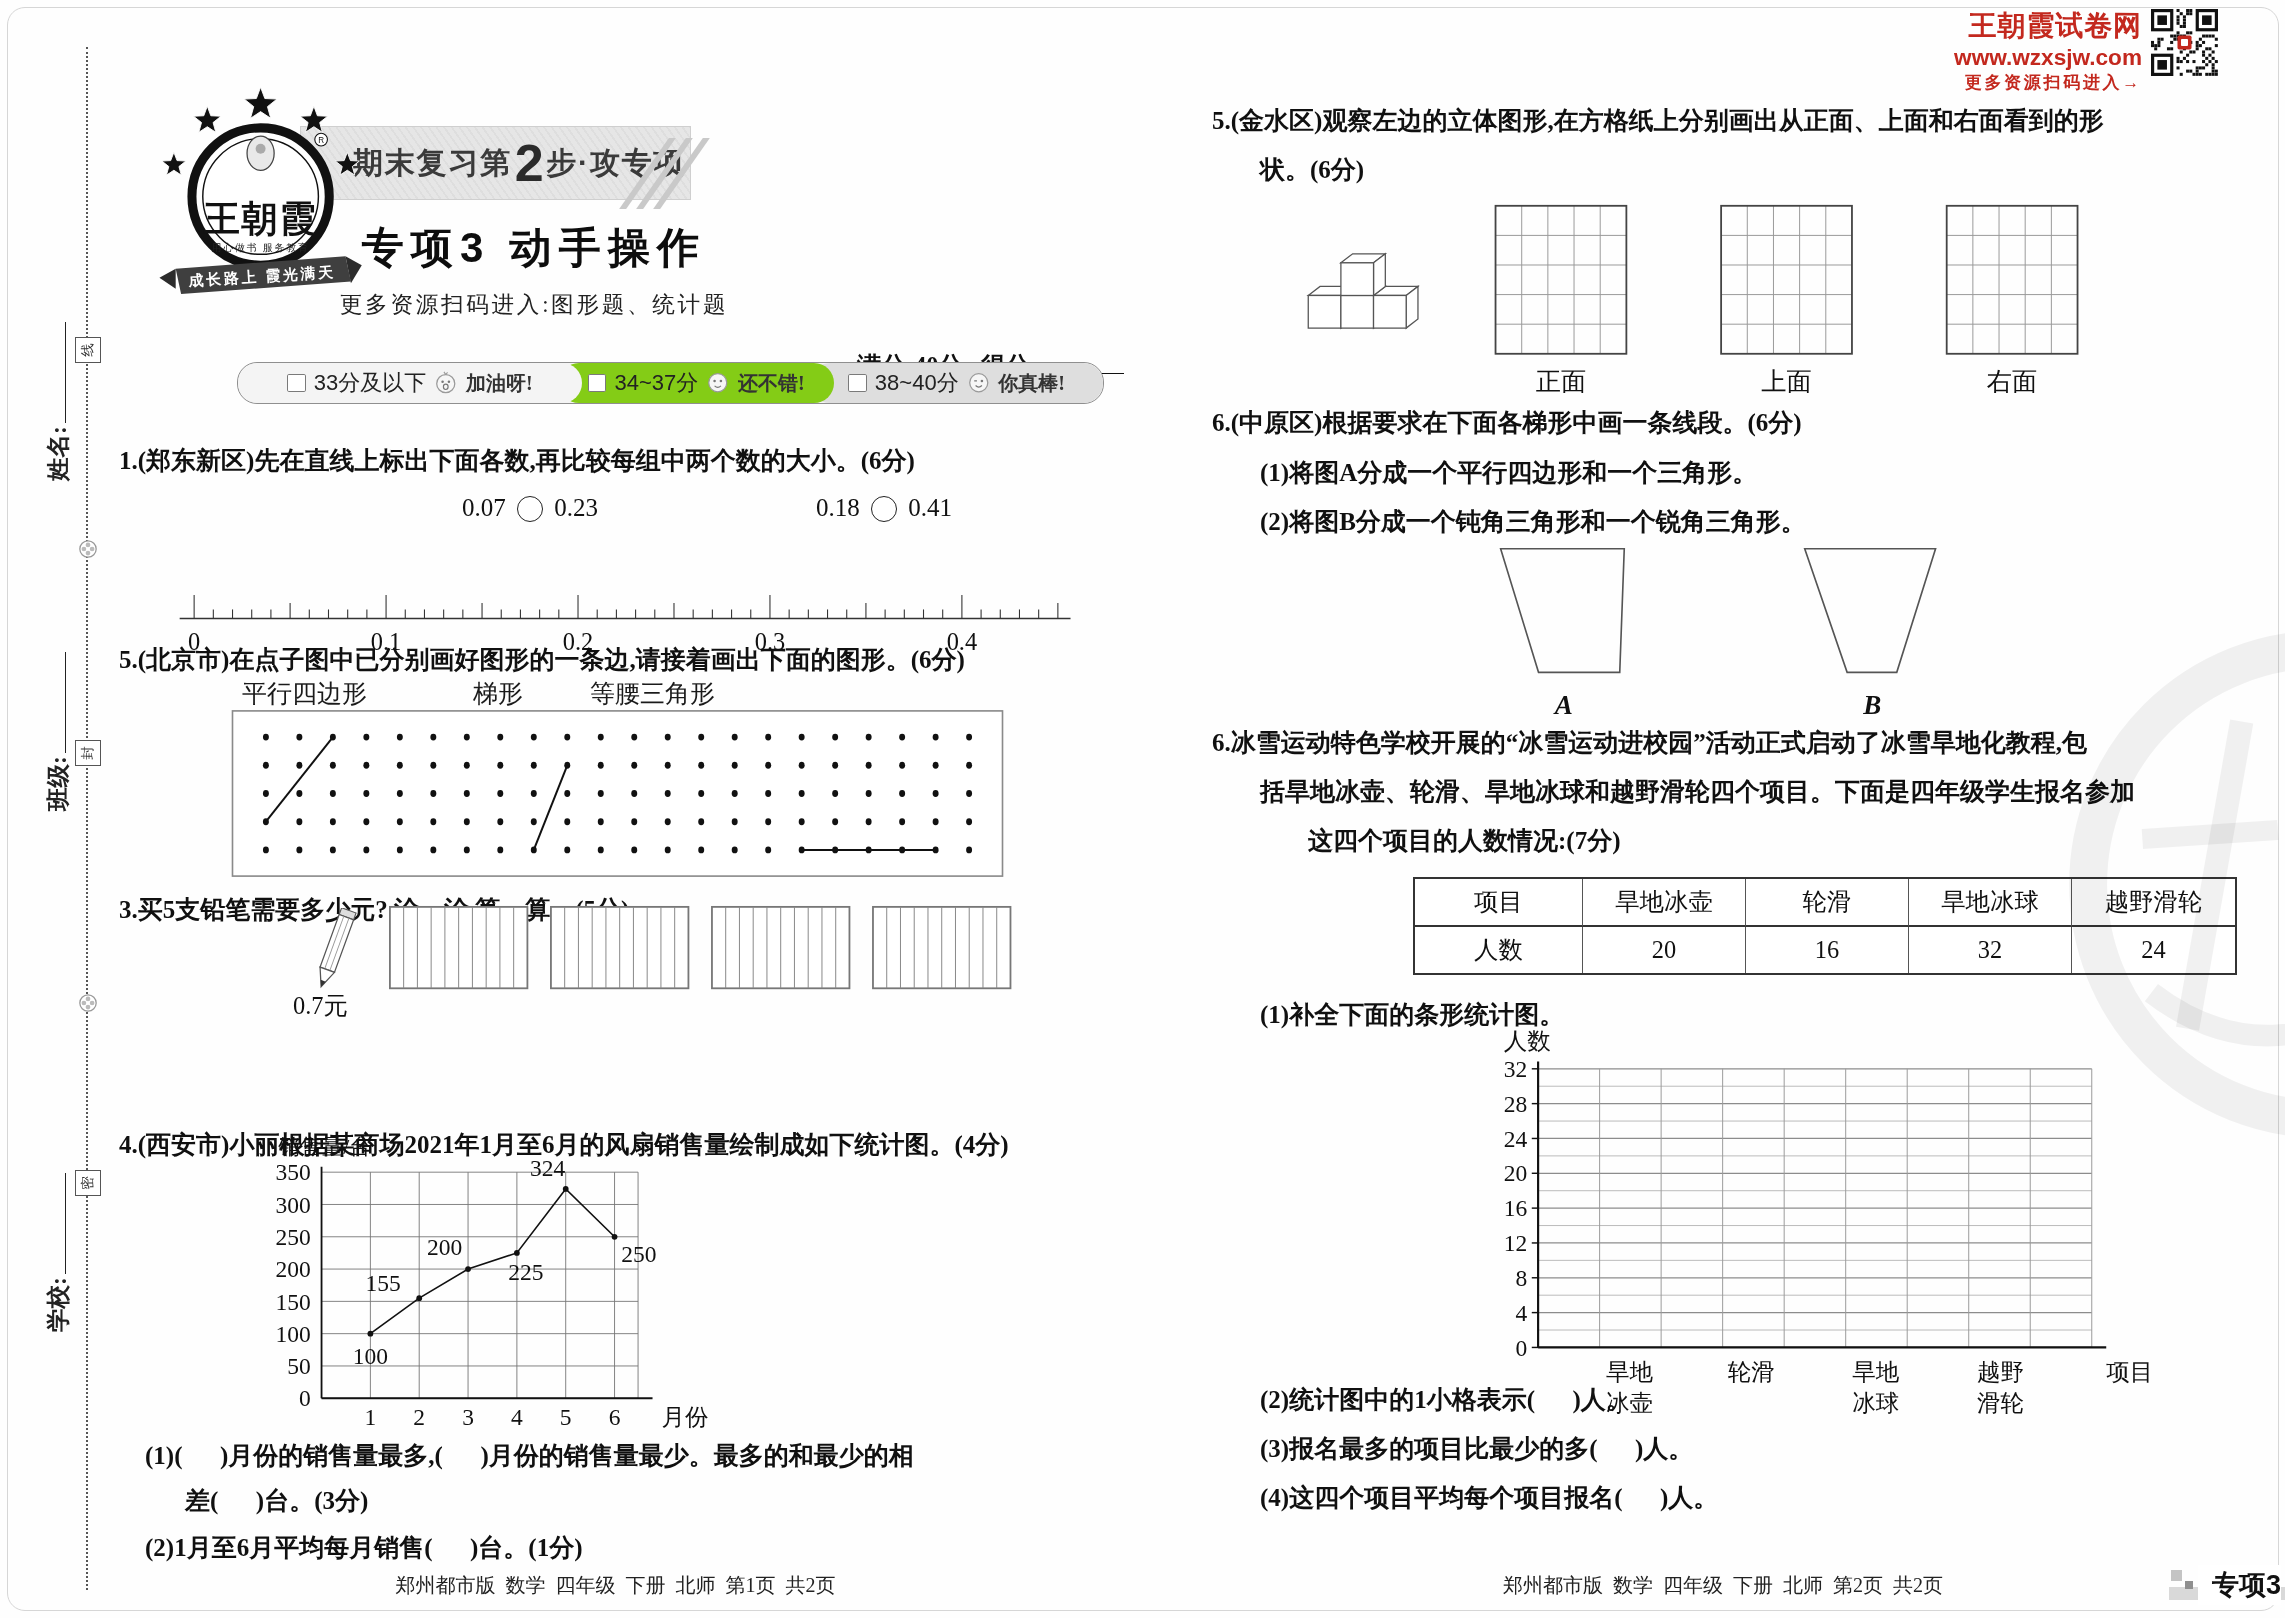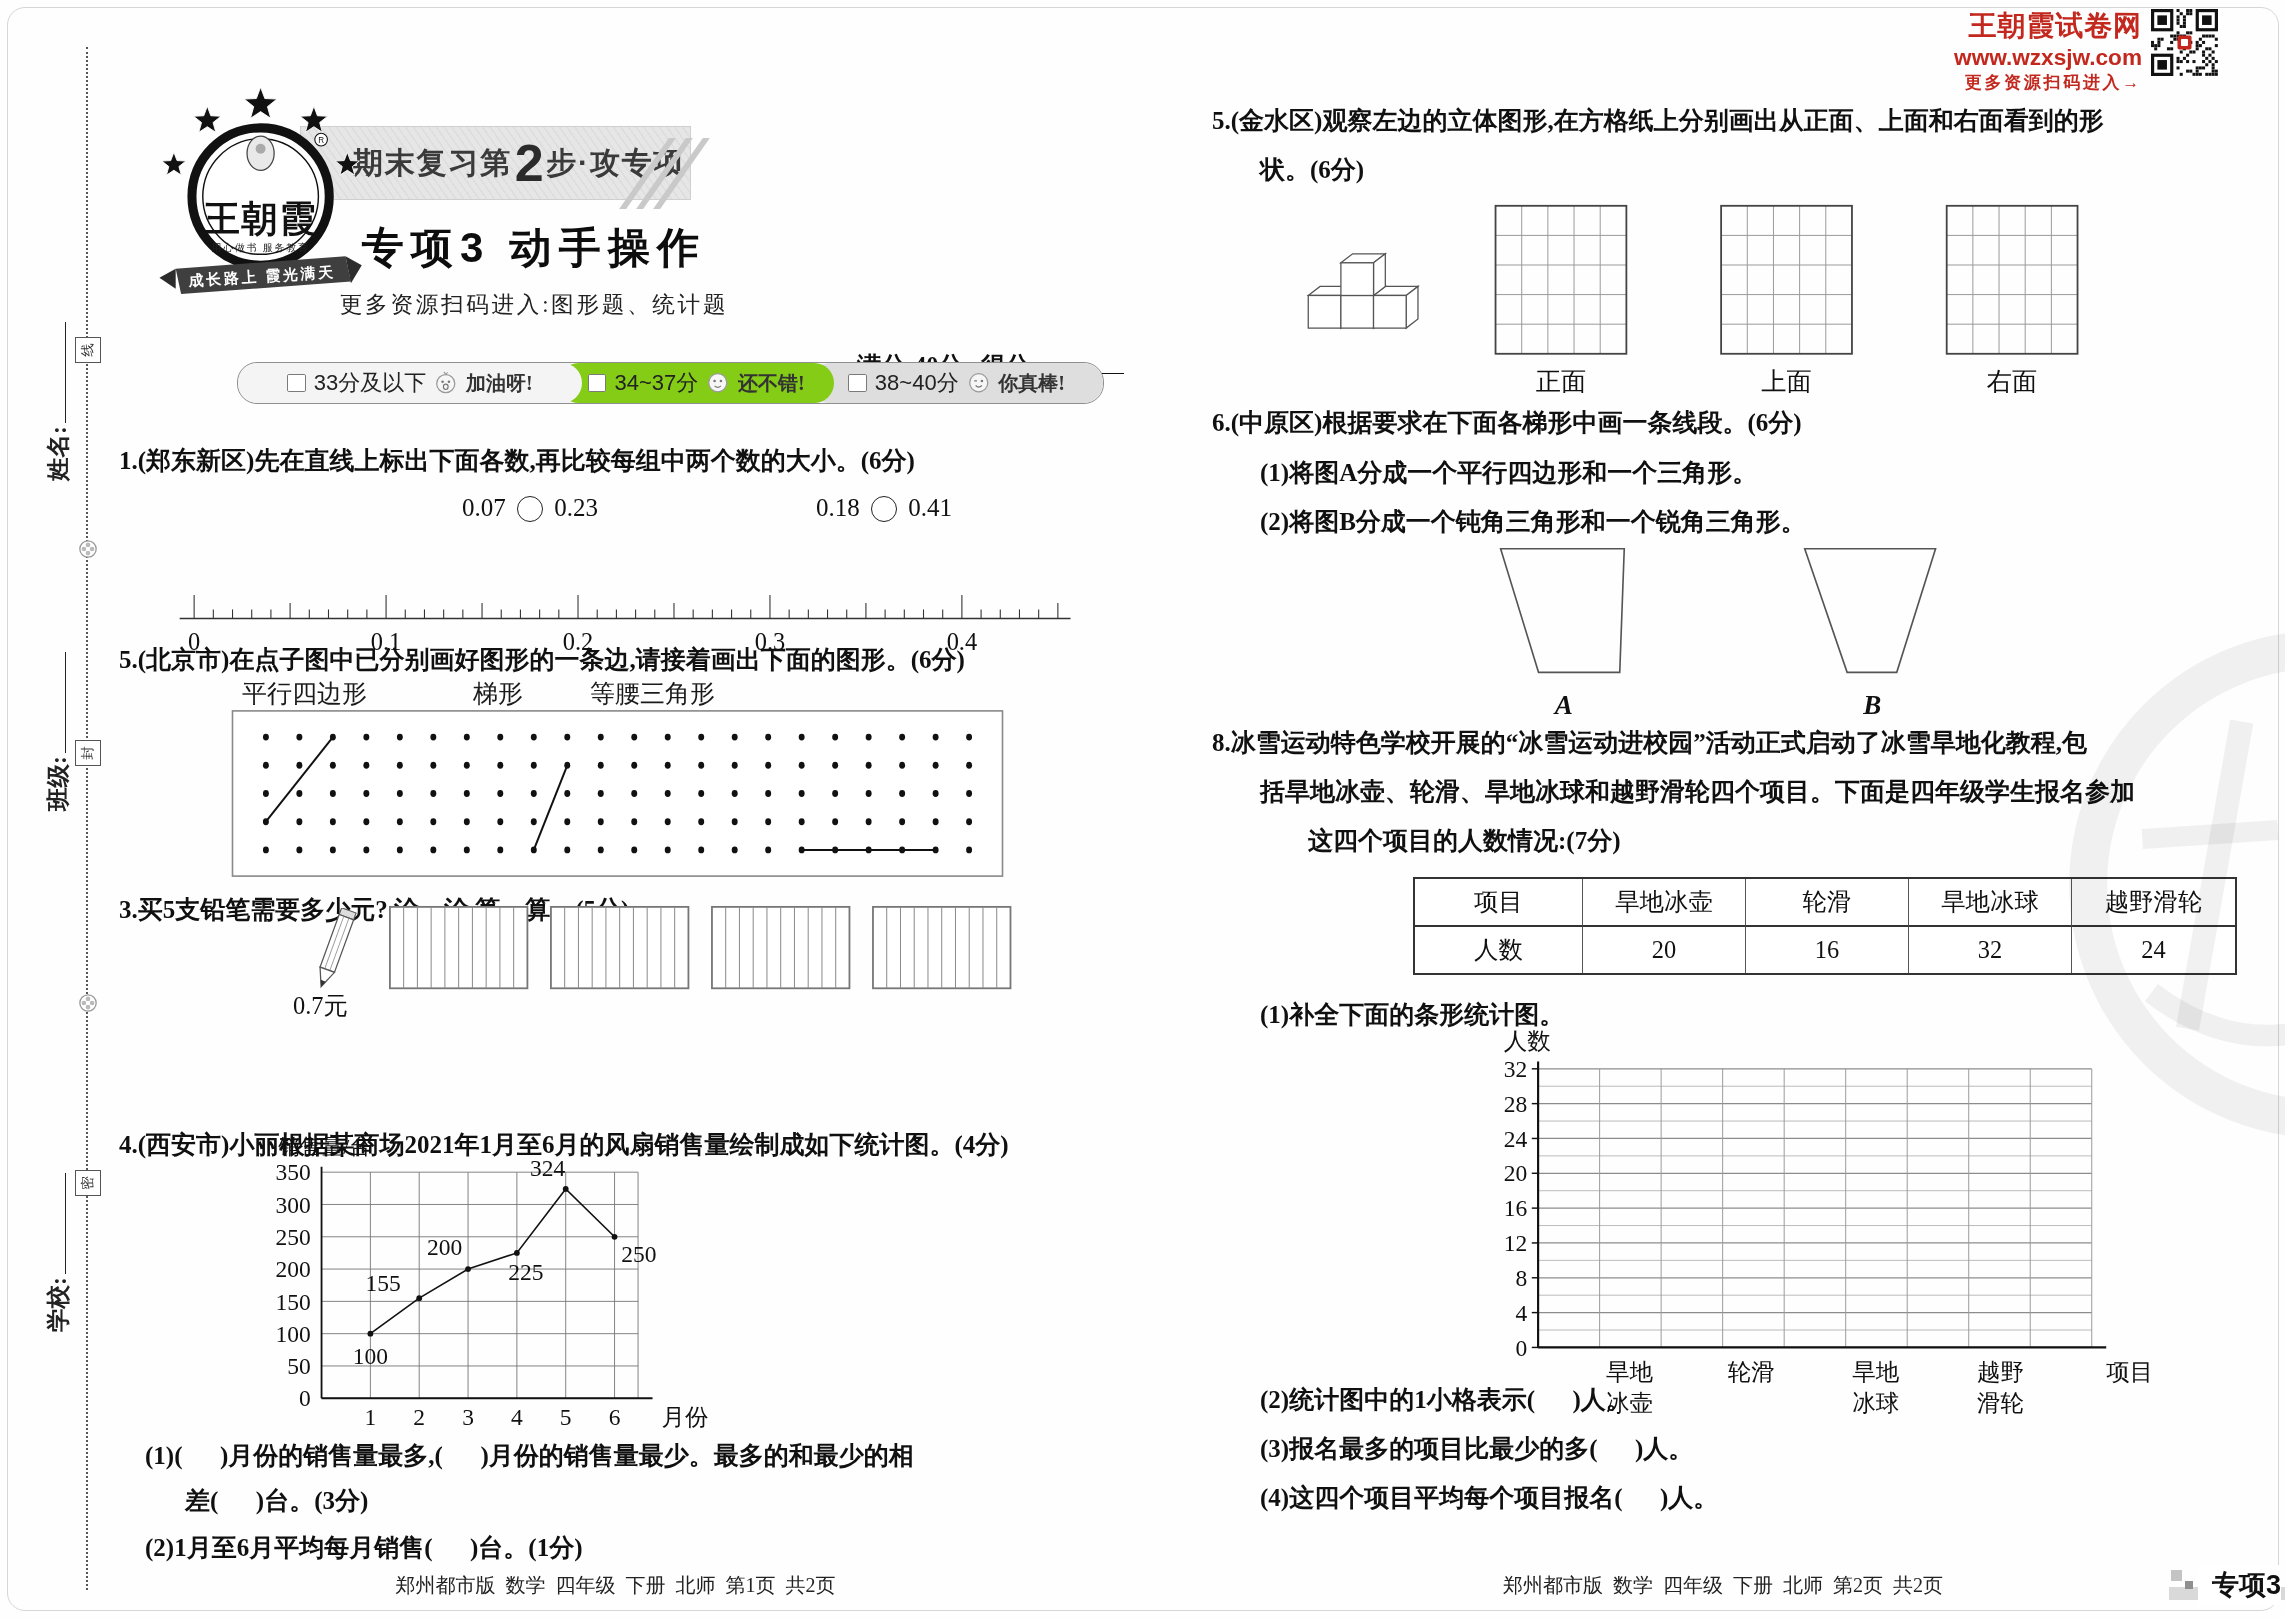--- a/index.html
+++ b/index.html
@@ -624,21 +624,21 @@
   <div class="stem abs" style="left:1212px;top:407px;width:1040px;">6.(中原区)根据要求在下面各梯形中画一条线段。(6分)</div>
   <div class="stem abs" style="left:1260px;top:457px;width:995px;">(1)将图A分成一个平行四边形和一个三角形。</div>
   <div class="stem abs" style="left:1260px;top:506px;width:995px;">(2)将图B分成一个钝角三角形和一个锐角三角形。</div>
   <svg id="trapezoids" class="abs" style="left:1484px;top:537px;" width="470" height="194" viewBox="0 0 520 215">
       <polygon points="18,13 155,13 150,150 60,150" fill="none" stroke="#555" stroke-width="1.8"></polygon>
       <polygon points="355,13 500,13 457,150 402,150" fill="none" stroke="#555" stroke-width="1.8"></polygon>
       <text x="88" y="196" text-anchor="middle" class="ab">A</text>
       <text x="430" y="196" text-anchor="middle" class="ab">B</text>
     </svg>
 
-  <div class="stem abs" style="left:1212px;top:727px;width:1054px;">8.冰雪运动特色学校开展的“冰雪运动进校园”活动正式启动了冰雪旱地化教程,包</div>
+  <div class="stem abs" style="left:1212px;top:727px;width:1054px;">6.冰雪运动特色学校开展的“冰雪运动进校园”活动正式启动了冰雪旱地化教程,包</div>
   <div class="stem abs" style="left:1260px;top:776px;width:1013px;">括旱地冰壶、轮滑、旱地冰球和越野滑轮四个项目。下面是四年级学生报名参加</div>
   <div class="stem abs" style="left:1260px;top:825px;width:1013px;margin-left:48px;">这四个项目的人数情况:(7分)</div>
   <div id="signup-table" class="abs" style="left:1413px;top:877px;">
       <div class="cell hdr">项目</div>
       <div class="cell hdr">旱地冰壶</div>
       <div class="cell hdr">轮滑</div>
       <div class="cell hdr">旱地冰球</div>
       <div class="cell hdr">越野滑轮</div>
       <div class="cell">人数</div>
       <div class="cell">20</div>

